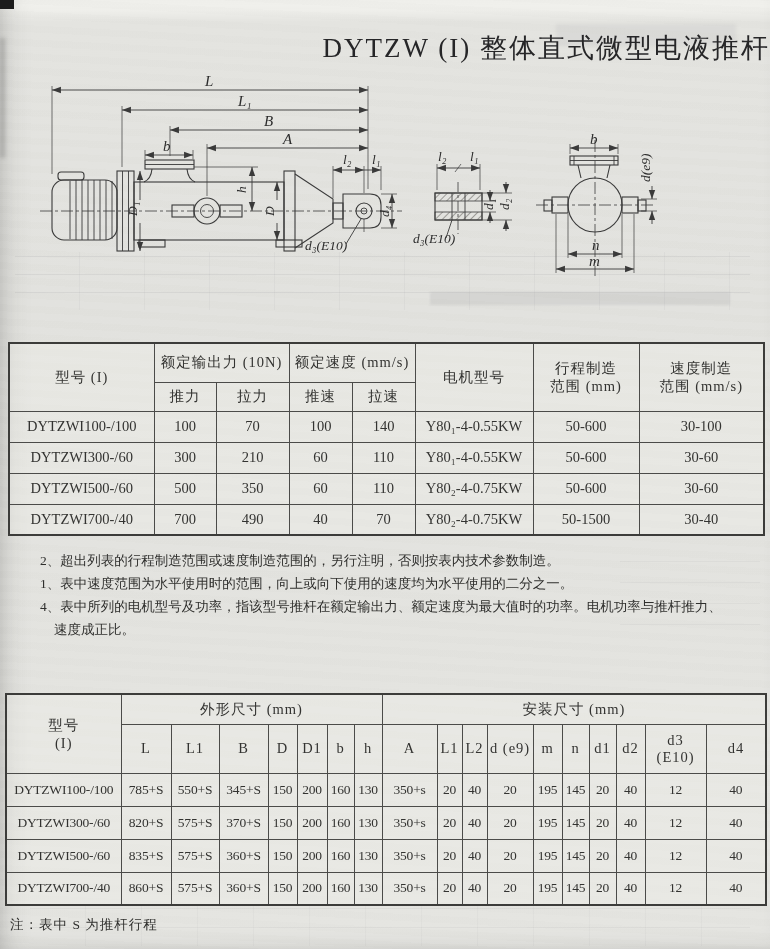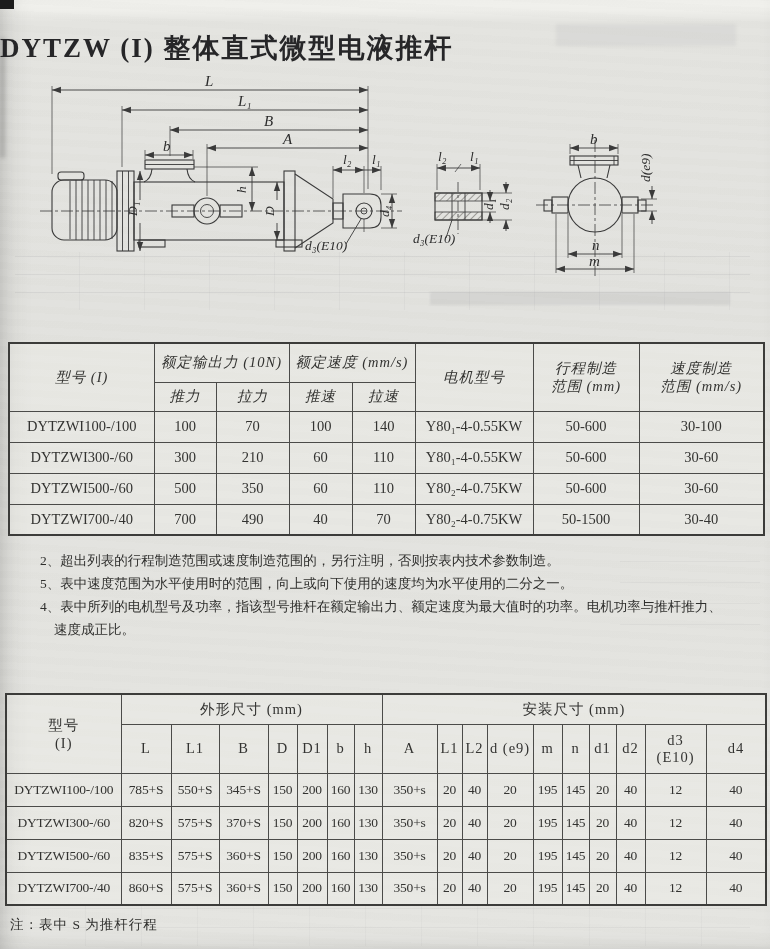--- a/index.html
+++ b/index.html
@@ -7,38 +7,38 @@
     position:relative;width:770px;height:949px;margin:0 auto;overflow:hidden;
     font-family:"Liberation Serif","DejaVu Serif",serif;color:#2e2e2c;
     background:linear-gradient(180deg,#f3f3ef 0px,#efefeb 10px,#e4e4e0 22px,#e2e2de 300px,#e5e5e1 949px);
     box-shadow:inset 22px 0 30px -24px rgba(60,60,60,.35), inset 0 -14px 24px -18px rgba(60,60,60,.2);
   }
   .scan-noise{position:absolute;inset:0;pointer-events:none;opacity:.5;
     background:repeating-linear-gradient(3deg,rgba(255,255,255,.03) 0 7px,rgba(120,120,115,.03) 7px 14px);}
   .corner-mark{position:absolute;left:0;top:0;width:14px;height:9px;background:#1c1c1c;}
   .edge-smudge{position:absolute;left:0;top:38px;width:5px;height:120px;background:rgba(80,80,78,.25);filter:blur(2px);}
 
-  .title{position:absolute;top:12px;left:0;width:100%;text-align:left;
-    font-size:27px;font-weight:bold;letter-spacing:2px;color:#262628;}
+  .title{position:absolute;top:12px;left:0;width:100%;text-align:right;
+    font-size:27px;font-weight:normal;letter-spacing:2px;color:#262628;}
 
   .drawing{position:absolute;top:60px;left:0;width:770px;height:252px;}
   .dim{font:italic 13.5px "Liberation Serif","DejaVu Serif",serif;fill:#2c2c2c;}
   .dimb{font:italic 15px "Liberation Serif","DejaVu Serif",serif;fill:#2c2c2c;}
 
   .caption{position:absolute;left:8px;font-size:14.5px;font-weight:bold;letter-spacing:.5px;color:#29292b;}
   .caption1{top:313px;}
   .caption2{top:674px;}
 
   table{border-collapse:collapse;table-layout:fixed;background:rgba(240,240,236,.35);}
   th,td{border:1px solid #4b4b49;text-align:center;vertical-align:middle;
     font-family:"Liberation Serif","DejaVu Serif",serif;color:#333331;padding:0 1px;overflow:hidden;}
   .t1{position:absolute;top:342px;left:8px;width:755px;border:2px solid #3c3c3a;}
   .t1 thead tr.h1{height:39px;} .t1 thead tr.h2{height:29px;padding-left:48px;}
   .t1 tbody tr{height:31px;}
-  .t1 th{font-weight:normal;font-size:14.5px;letter-spacing:1px;font-style:italic;}
+  .t1 th{font-weight:normal;font-size:14.5px;letter-spacing:1px;}
   .t1 td{font-size:14.5px;}
   .t2{position:absolute;top:693px;left:5px;width:760px;border:2px solid #3c3c3a;}
   .t2 thead tr.h1{height:30px;} .t2 thead tr.h2{height:49px;}
   .t2 tbody tr{height:33px;}
   .t2 th{font-weight:normal;font-size:14.5px;letter-spacing:1px;}
   .t2 td{font-size:13.5px;letter-spacing:-.2px;}
   .two-line div{line-height:18px;font-size:14.5px;text-align:center;}
 
   .notes{position:absolute;top:549px;left:10px;width:750px;font-size:13.5px;color:#2f2f2d;}
   .note-line{line-height:23px;white-space:nowrap;}
@@ -324,21 +324,21 @@
           <td>70</td>
           <td>Y80₂-4-0.75KW</td>
           <td>50-1500</td>
           <td>30-40</td>
         </tr>
       </tbody>
   </table>
 
   <div class="notes">
     <div class="note-line note-indent">2、超出列表的行程制造范围或速度制造范围的，另行注明，否则按表内技术参数制造。</div>
-    <div class="note-line note-indent">5、表中速度范围为水平使用时的范围，向上或向下使用的速度均为水平使用的二分之一。</div>
+    <div class="note-line note-indent">1、表中速度范围为水平使用时的范围，向上或向下使用的速度均为水平使用的二分之一。</div>
     <div class="note-line note-indent">4、表中所列的电机型号及功率，指该型号推杆在额定输出力、额定速度为最大值时的功率。电机功率与推杆推力、</div>
     <div class="note-line note-indent2">速度成正比。</div>
   </div>
 
 
   <table class="t2">
     <colgroup>
       <col style="width:115px">
         <col style="width:50px">
         <col style="width:48px">

